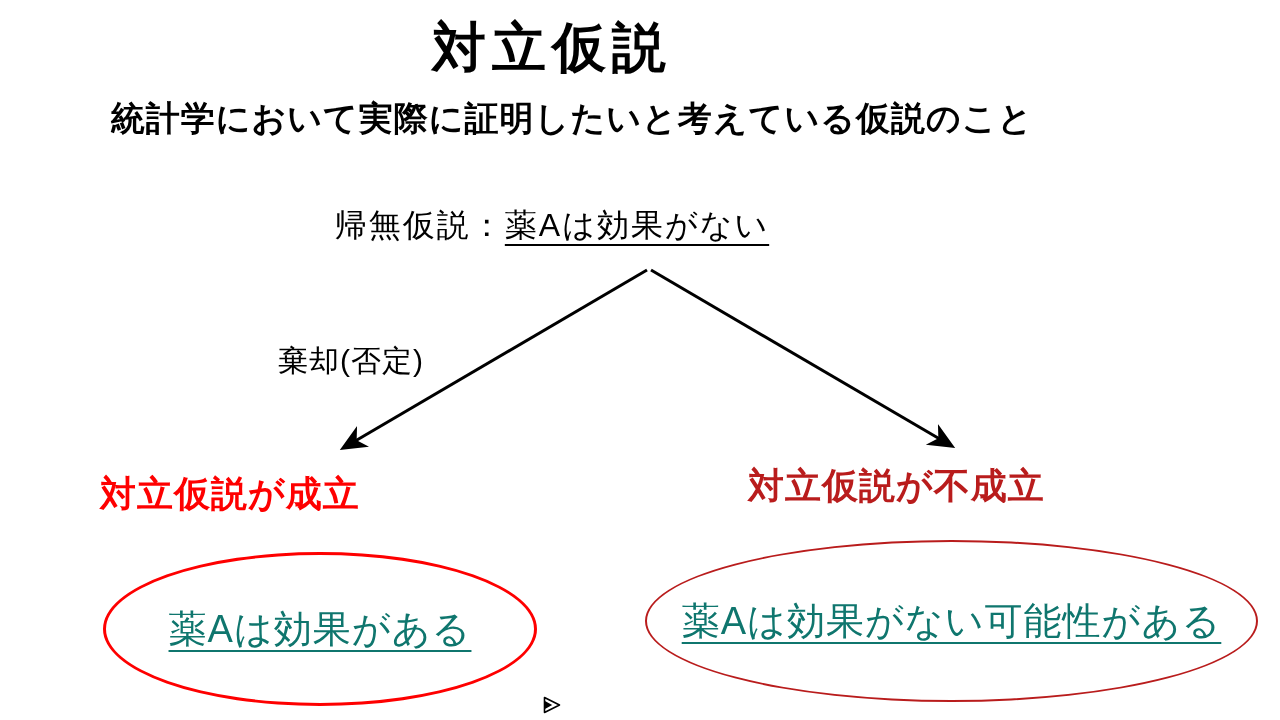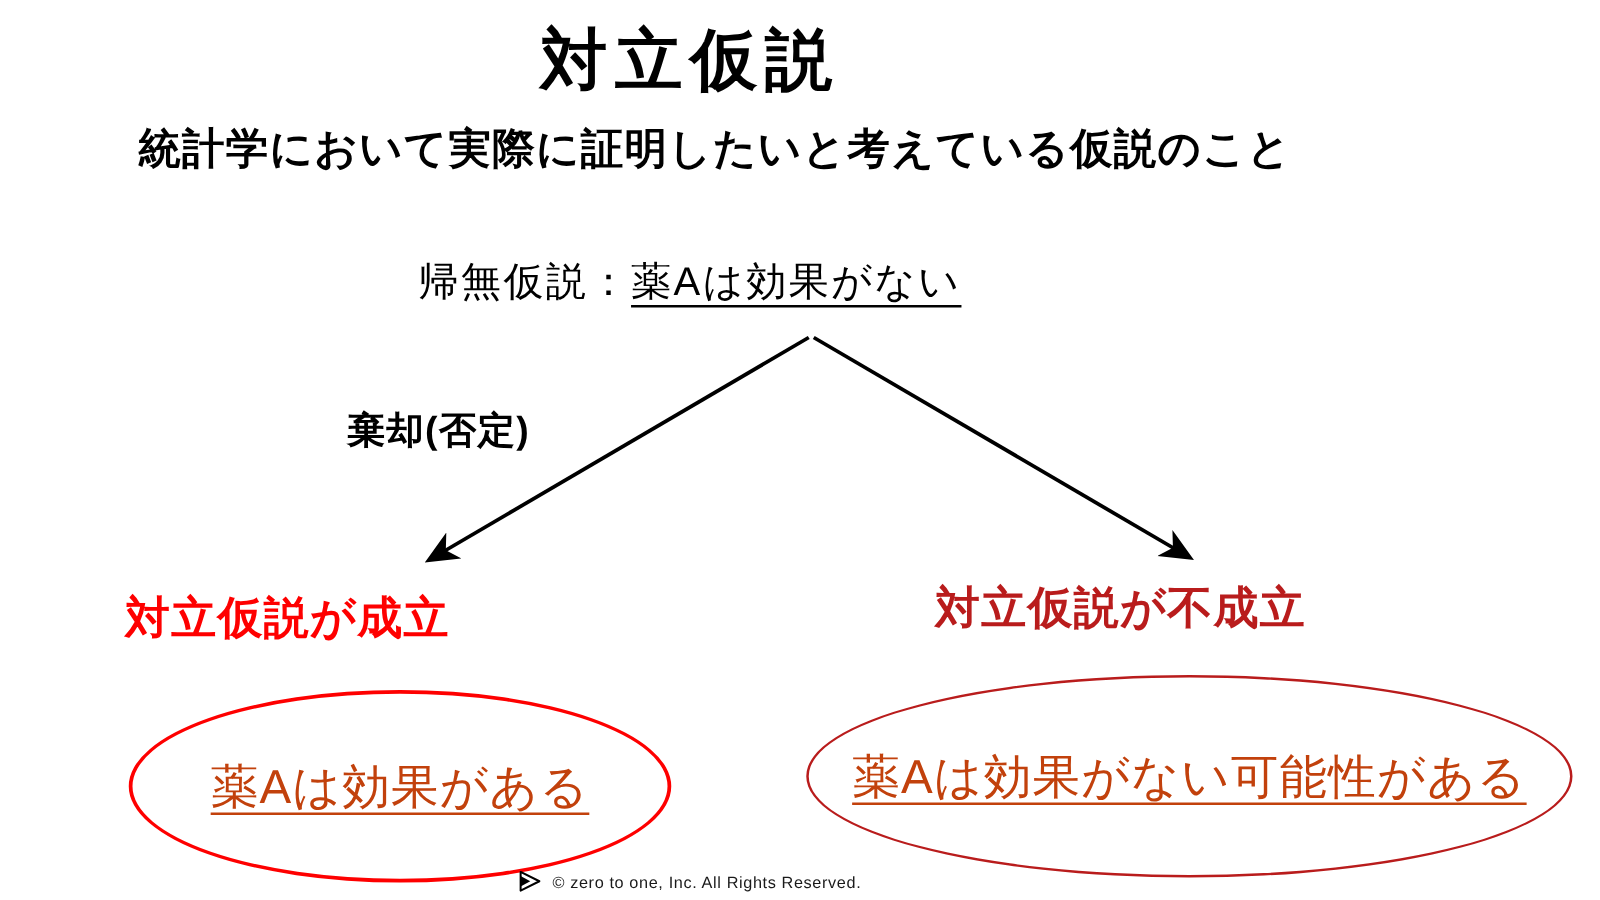--- a/index.html
+++ b/index.html
@@ -33,23 +33,24 @@
   }
   .u {
     text-decoration: underline;
     text-decoration-thickness: 2px;
     text-underline-offset: 8px;
   }
   .arrows-svg { position: absolute; top: 0; left: 0; pointer-events: none; }
 
   .arrow-label {
     position: absolute;
-    font-size: 30px; font-weight: 700;
+    font-size: 30px; font-weight: 400;
     letter-spacing: 1px;
     white-space: nowrap;
+    margin-top: 17px;
   }
   .arrow-label.left  { left: 278px; top: 324px; }
   .arrow-label.right { left: 858px; top: 340px; }
 
   .result-label {
     position: absolute;
     font-size: 36px; font-weight: 700;
     text-align: left; white-space: nowrap;
     letter-spacing: 1px;
   }
@@ -60,21 +61,21 @@
     position: absolute;
     border-radius: 50%;
     display: flex; align-items: center; justify-content: center;
     box-sizing: border-box;
   }
   .ellipse.left  { left: 103px; top: 552px; width: 434px; height: 154px; border: 3px solid #fe0000; }
   .ellipse.right { left: 645px; top: 540px; width: 613px; height: 162px; border: 2px solid #b91c1c; }
   .ellipse .conclusion {
     font-size: 38px; font-weight: 400;
     letter-spacing: 1px; white-space: nowrap;
-    color: #c2410c;
+    color: #0f766e;
   }
 
   .footer {
     position: absolute; bottom: 6px; left: 0; width: 100%;
     display: flex; align-items: center; justify-content: center;
     gap: 8px;
     font-size: 13px; color: #1a1a1a;
     letter-spacing: 0.5px;
   }
   .footer svg { display: block; }
@@ -113,16 +114,15 @@
 
   <div class="ellipse right">
     <span class="conclusion u">薬Aは効果がない可能性がある</span>
   </div>
 
   <div class="footer">
     <svg width="19" height="18" viewBox="0 0 19 18">
       <path d="M1.5,1.5 L16.5,9 L1.5,16.5 z" fill="#fff" stroke="#000" stroke-width="1.6" stroke-linejoin="round"></path>
       <path d="M1.5,4.8 L9.2,9 L1.5,13.2 z" fill="#000"></path>
     </svg>
-    <span>©  zero to one, Inc. All Rights Reserved.</span>
   </div>
 
 </div>
 
 </body></html>

